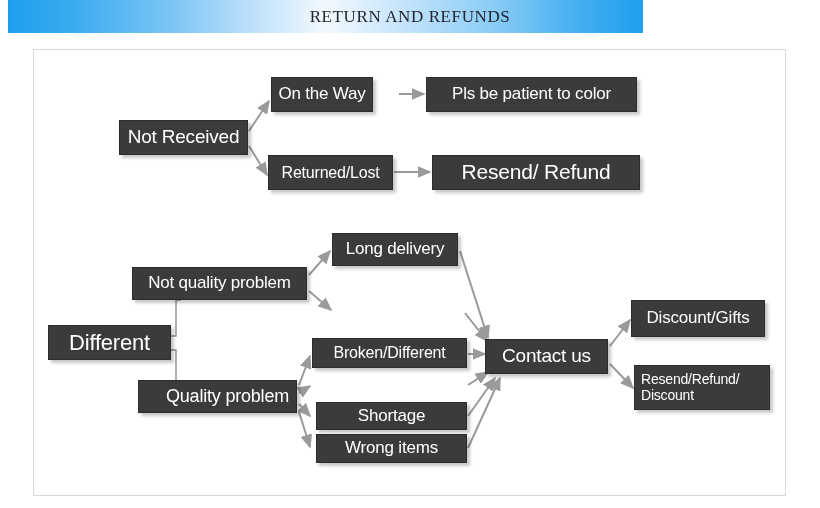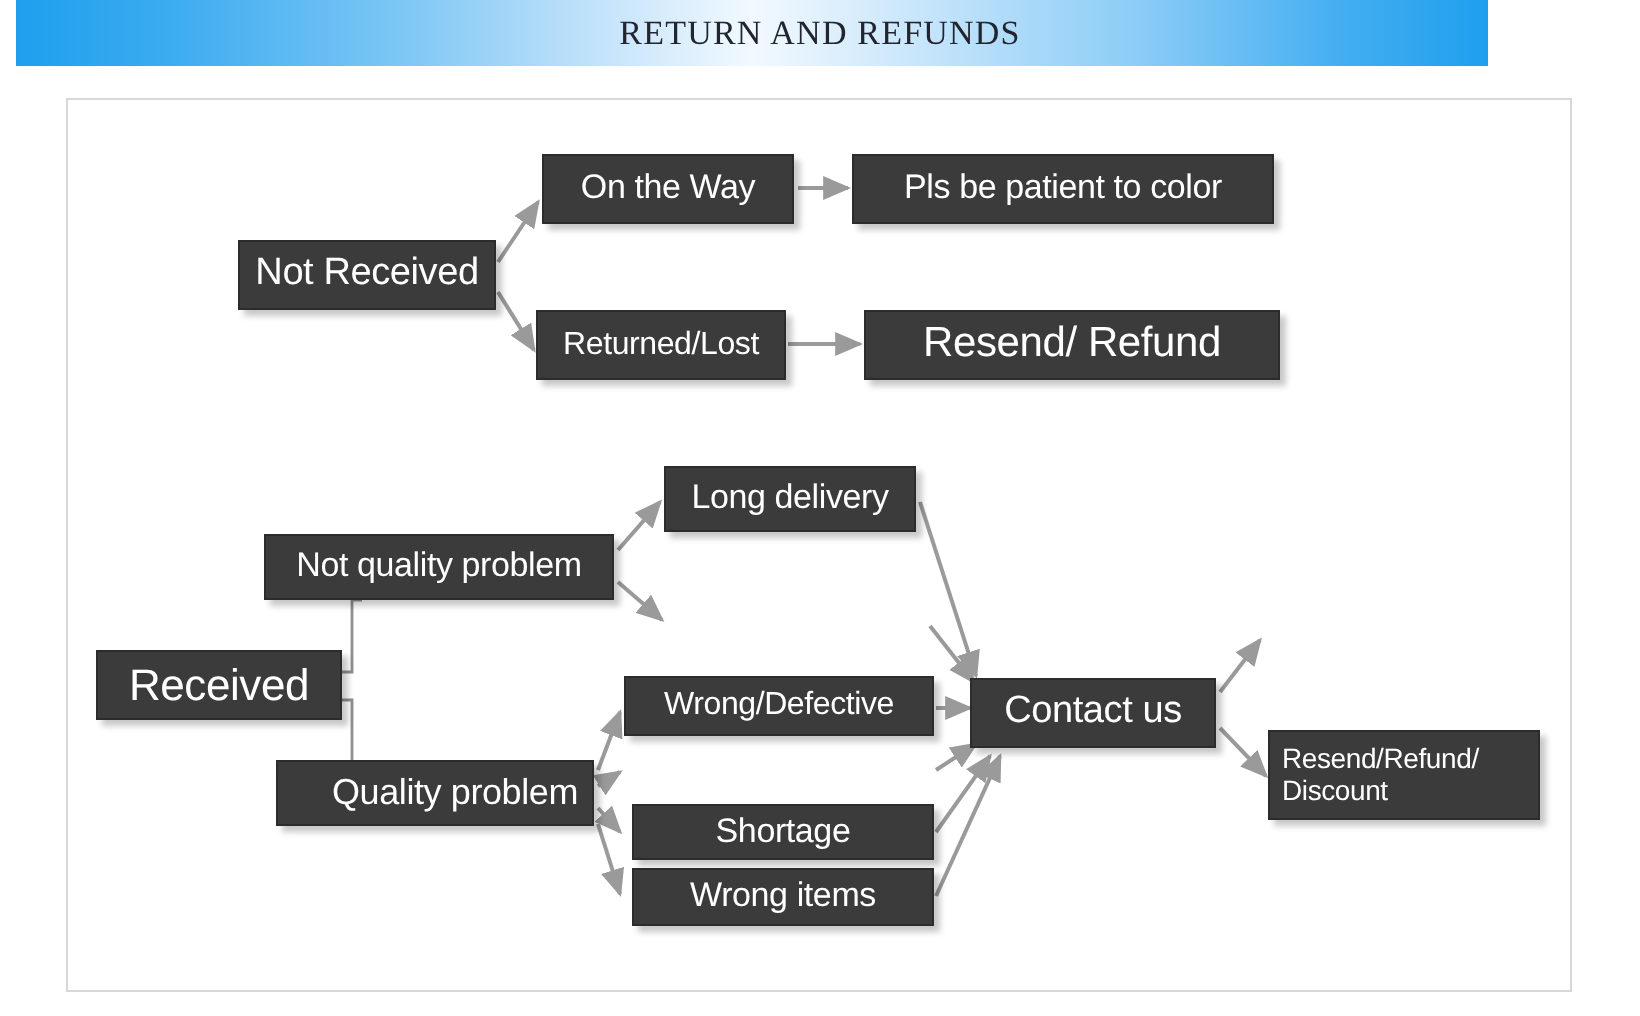--- a/index.html
+++ b/index.html
@@ -16,21 +16,21 @@
     height: 508px;
     background: #ffffff;
     overflow: hidden;
   }
 
   
   #header-banner {
     position: absolute;
     left: 8px;
     top: 0px;
-    width: 736px;
+    width: 635px;
     height: 33px;
     background: linear-gradient(to right,
                 #1e9fee 0%,
                 #3aabf0 10%,
                 #7cc6f5 26%,
                 #c5e4fb 40%,
                 #f2f9fe 50%,
                 #c9e6fb 61%,
                 #8ccdf6 76%,
                 #44aef1 90%,
@@ -156,43 +156,44 @@
     <g stroke="#8f8f8f" stroke-width="1.4" fill="none">
 
       <path d="M170,336 L176,336 L176,300 L181,300"></path>
 
       <path d="M170,350 L176,350 L176,390 L181,390"></path>
     </g>
   </svg>
 
   <div class="node" style="left:119px; top:120px; width:129px; height:35px; font-size:19px;">Not Received</div>
 
-  <div class="node" style="left:271px; top:77px; width:126px; height:35px; font-size:17px;">On the Way</div>
+  <div class="node" style="left:271px; top:77px; width:102px; height:35px; font-size:17px;">On the Way</div>
 
   <div class="node" style="left:426px; top:77px; width:211px; height:35px; font-size:17px;">Pls be patient to color</div>
 
   <div class="node" style="left:268px; top:155px; width:125px; height:35px; font-size:16px;">Returned/Lost</div>
 
   <div class="node" style="left:432px; top:155px; width:208px; height:35px; font-size:21px;">Resend/ Refund</div>
 
-  <div class="node" style="left:48px; top:325px; width:123px; height:35px; font-size:22px;">Received</div>
+  <div class="node" style="left:48px; top:325px; width:123px; height:35px; font-size:22px;">Different</div>
 
   <div class="node" style="left:132px; top:267px; width:175px; height:33px; font-size:17px;">Not quality problem</div>
 
   <div class="node" style="left:138px; top:380px; width:159px; height:33px; font-size:18px;padding-left:20px;">Quality problem</div>
 
   <div class="node" style="left:332px; top:233px; width:126px; height:33px; font-size:17px;">Long delivery</div>
 
 
-  <div class="node" style="left:312px; top:338px; width:155px; height:30px; font-size:16px;">Wrong/Defective</div>
+  <div class="node" style="left:312px; top:338px; width:155px; height:30px; font-size:16px;">Broken/Different</div>
 
 
   <div class="node" style="left:316px; top:402px; width:151px; height:28px; font-size:17px;">Shortage</div>
 
   <div class="node" style="left:316px; top:434px; width:151px; height:29px; font-size:17px;">Wrong items</div>
 
   <div class="node" style="left:485px; top:339px; width:123px; height:35px; font-size:19px;">Contact us</div>
 
+  <div class="node" style="left:631px; top:300px; width:134px; height:37px; font-size:17px;">Discount/Gifts</div>
 
   <div class="node left-align" style="left:634px; top:365px; width:136px; height:45px; font-size:14px;">Resend/Refund/
 Discount</div>
 
 </div>
 
 </body></html>

